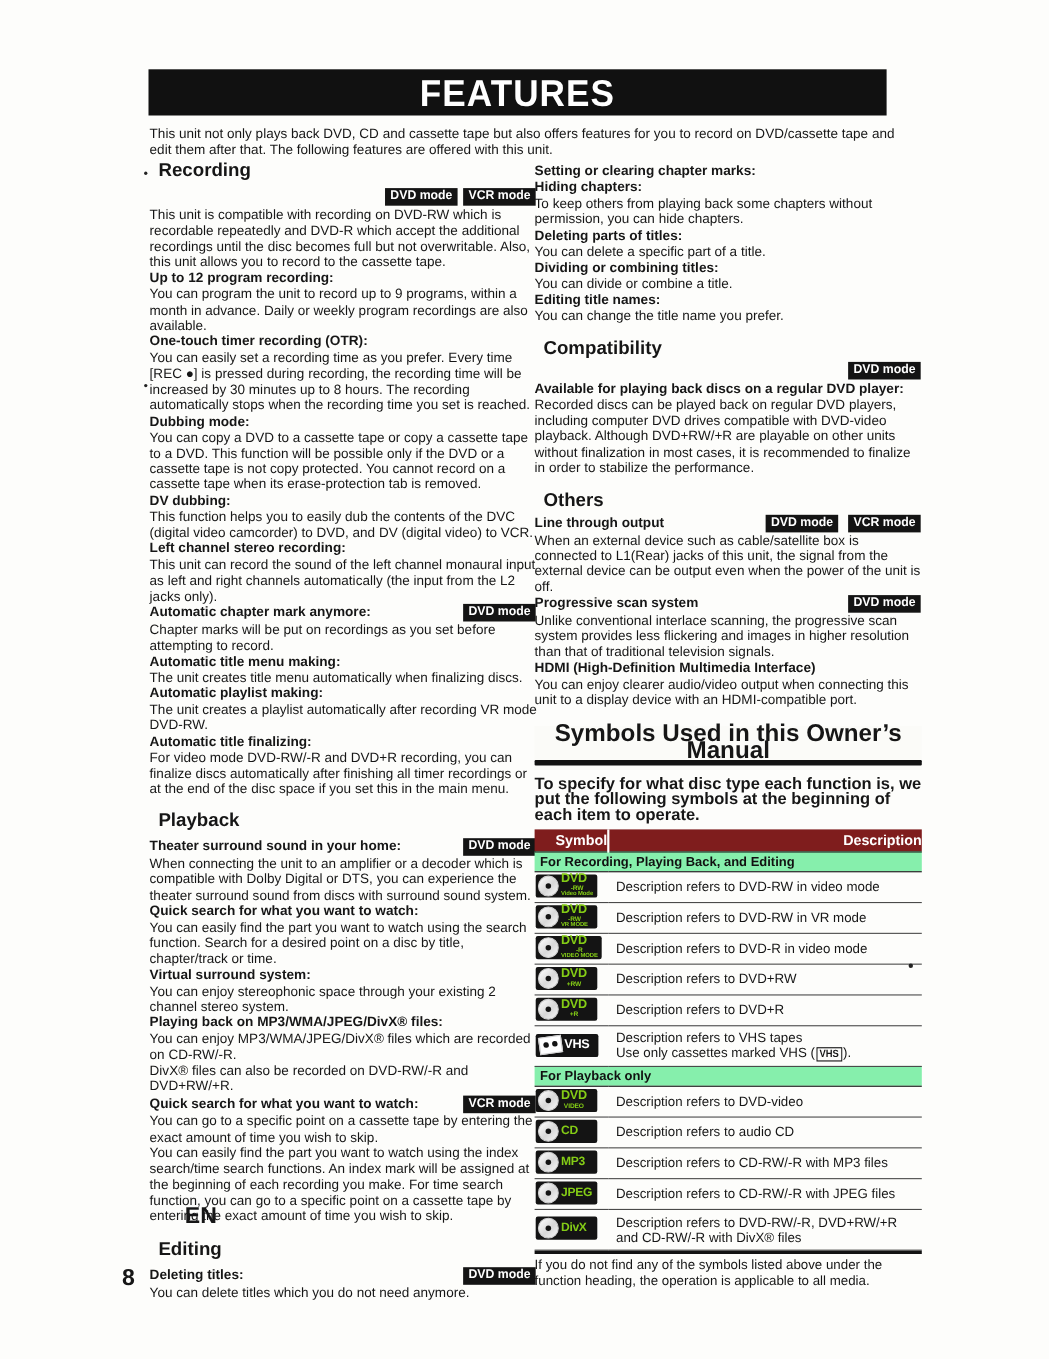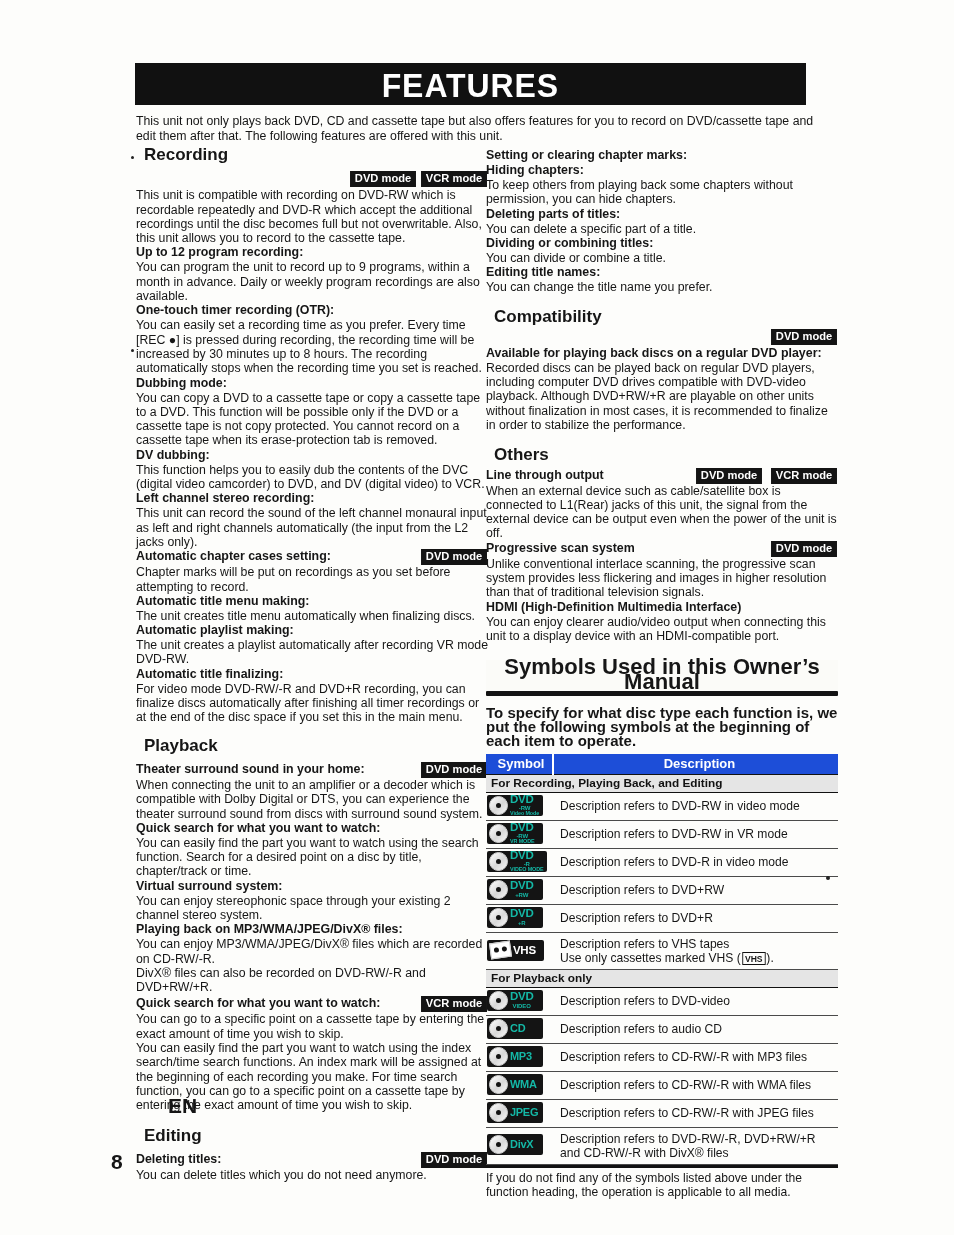--- a/index.html
+++ b/index.html
@@ -82,47 +82,47 @@
     height:5px;background:#121212;margin-top:2px;border-radius:1px;
   }
   .sym-intro{font-size:15px;line-height:14.3px;margin-top:6px;font-weight:bold;}
 
   table.symtab{
     width:100%;border-collapse:collapse;margin-top:5px;
     table-layout:fixed;
   }
   table.symtab td, table.symtab th{padding:0;vertical-align:middle;}
   .th-row th{
-    background:#1d4ed8;color:#fff;text-align:center;
+    background:#7f1d1d;color:#fff;text-align:right;
     font-size:13px;font-weight:bold;height:20px;
   }
   .th-sym{width:62px;padding-left:4px !important;}
   .th-desc{padding-left:7px !important;border-left:2px solid #fff;}
 
   .grp-row td{
-    background:#e5e5e5;color:#111;font-weight:bold;font-size:11.8px;
+    background:#86efac;color:#111;font-weight:bold;font-size:11.8px;
     height:17px;padding-left:5px !important;
     border-top:1px solid #111;border-bottom:1px solid #111;
   }
   .data-row td{
     border-bottom:1px solid #4a4a4a;
     height:27px;
   }
   .data-row.tall td{height:36px;}
   .data-row td.sym{width:62px;text-align:left;padding-left:1px !important;}
   .data-row td.desc{
     font-size:12.1px;line-height:14px;padding-left:7px !important;
   }
   .last-rule{height:3px;background:#121212;margin-top:0px;}
   .sym-foot{font-size:12.1px;line-height:14px;margin-top:3px;}
 
   
   .disc{
     display:inline-flex;align-items:center;
-    background:#141414;color:#14b8a6;border-radius:2px;
+    background:#141414;color:#84cc16;border-radius:2px;
     height:21px;padding:0 4px 0 2px;position:relative;
     min-width:50px;
   }
   .disc .platter{
     width:17px;height:17px;border-radius:50%;
     background:linear-gradient(135deg,#fff 0%,#d8d8d8 55%,#fafafa 100%);
     border:1px solid #cfcfcf;
     margin-right:2px;flex:0 0 auto;position:relative;
   }
   .disc .platter:after{
@@ -220,21 +220,21 @@
 
     <div class="blk">
       <div class="hd">
           <span class="hd-text">Left channel stereo recording:</span>
         </div>
       <div class="bd">This unit can record the sound of the left channel monaural input as left and right channels automatically (the input from the L2 jacks only).</div>
     </div>
 
     <div class="blk">
       <div class="hd">
-        <span class="hd-text">Automatic chapter cases setting:</span>
+        <span class="hd-text">Automatic chapter mark anymore:</span>
         <span class="badges">
           <span class="badge">DVD mode</span>
         </span>
       </div>
       <div class="bd">Chapter marks will be put on recordings as you set before attempting to record.</div>
     </div>
 
     <div class="blk">
       <div class="hd">
           <span class="hd-text">Automatic title menu making:</span>
@@ -520,31 +520,20 @@
             <span class="disc one">
               <span class="platter"></span>
               <span class="lbl">
                     <span class="l1">MP3</span>
                   </span>
             </span>
           </td>
           <td class="desc">Description refers to CD-RW/-R with MP3 files</td>
         </tr>
 
-        <tr class="data-row">
-          <td class="sym">
-            <span class="disc one">
-              <span class="platter"></span>
-              <span class="lbl">
-                    <span class="l1">WMA</span>
-                  </span>
-            </span>
-          </td>
-          <td class="desc">Description refers to CD-RW/-R with WMA files</td>
-        </tr>
 
         <tr class="data-row">
           <td class="sym">
             <span class="disc one">
               <span class="platter"></span>
               <span class="lbl">
                     <span class="l1">JPEG</span>
                   </span>
             </span>
           </td>

